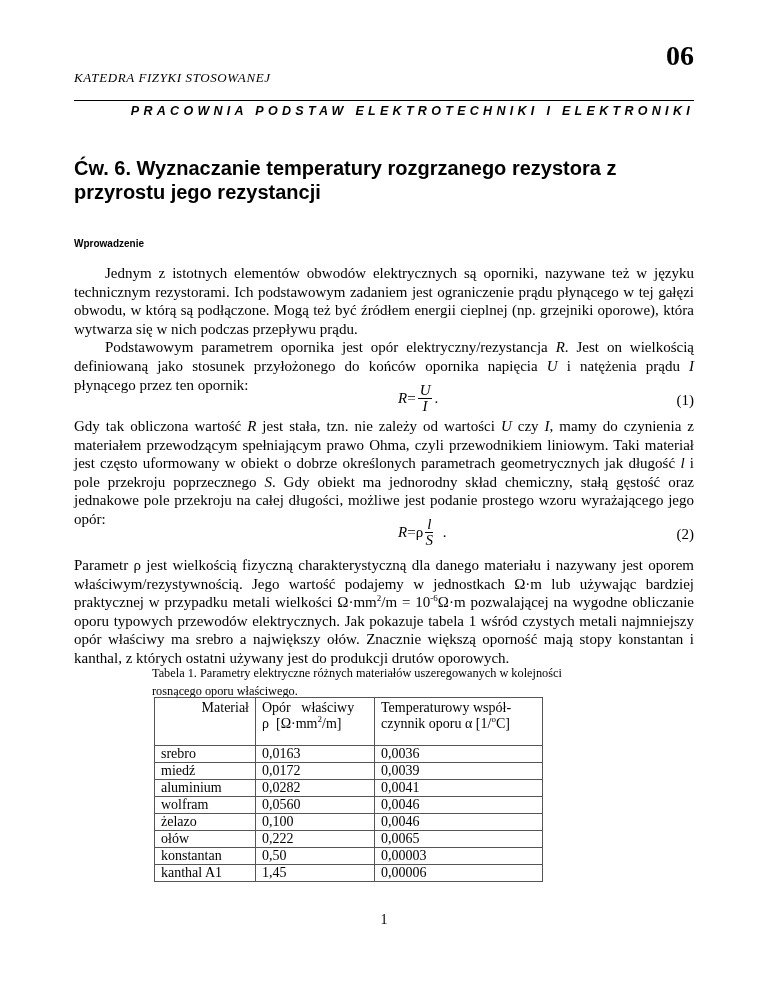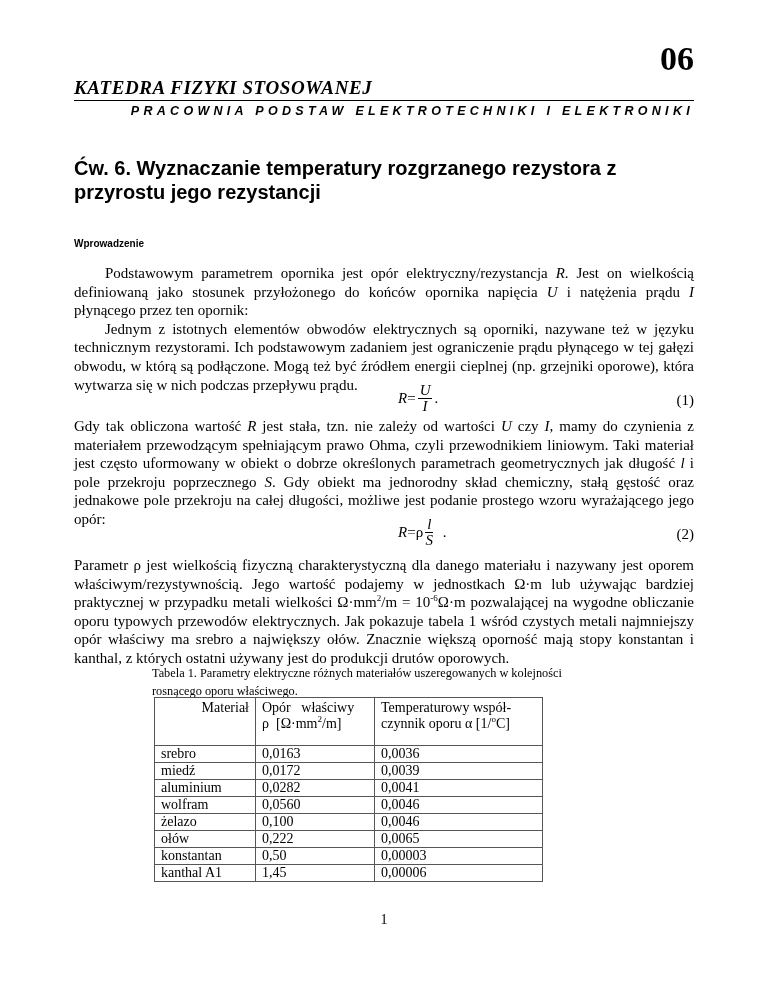--- a/index.html
+++ b/index.html
@@ -1,18 +1,18 @@
 <!DOCTYPE html>
 <html><head>
 <meta charset="utf-8">
 <style>
   html, body { margin: 0; padding: 0; background: #ffffff; }
   body { width: 768px; height: 994px; position: relative; overflow: hidden; color: #000; font-family: "Liberation Serif", serif; }
-  .page-number-top { position: absolute; right: 74px; top: 40px; font-family: "Liberation Serif", serif; font-weight: bold; font-size: 34px; }
-  .dept { position: absolute; left: 74px; top: 77px; font-family: "Liberation Serif", serif; font-style: italic; font-weight: bold; font-size: 19px; letter-spacing: 0.6px; }
+  .page-number-top { position: absolute; right: 74px; top: 40px; font-family: "Liberation Serif", serif; font-weight: bold; font-size: 28px; }
+  .dept { position: absolute; left: 74px; top: 70px; font-family: "Liberation Serif", serif; font-style: italic; font-weight: normal; font-size: 13px; letter-spacing: 0.6px; }
   .rule { position: absolute; left: 74px; right: 74px; top: 100px; height: 0; border-top: 1.3px solid #000; }
   .lab { position: absolute; right: 74px; top: 104px; font-family: "Liberation Sans", sans-serif; font-style: italic; font-weight: bold; font-size: 12.5px; letter-spacing: 4.3px; white-space: nowrap; }
   .title { position: absolute; left: 74px; top: 156px; width: 600px; font-family: "Liberation Sans", sans-serif; font-weight: bold; font-size: 20px; line-height: 24px; }
   .section { position: absolute; left: 74px; top: 238px; font-family: "Liberation Sans", sans-serif; font-weight: bold; font-size: 10px; }
   .body { position: absolute; left: 74px; width: 620px; font-family: "Liberation Serif", serif; font-size: 15px; line-height: 18.6px; text-align: justify; }
   .body p { margin: 0; }
   .indent { text-indent: 31px; }
   .p1 { top: 264px; }
   .eq { position: absolute; left: 74px; width: 620px; height: 34px; font-family: "Liberation Serif", serif; font-size: 15px; }
   .eq .expr { position: absolute; display: flex; align-items: center; }
@@ -42,22 +42,22 @@
 
 <div class="page-number-top">06</div>
 <div class="dept">KATEDRA FIZYKI STOSOWANEJ</div>
 <div class="rule"></div>
 <div class="lab">PRACOWNIA PODSTAW ELEKTROTECHNIKI I ELEKTRONIKI</div>
 
 <div class="title">Ćw. 6. Wyznaczanie temperatury rozgrzanego rezystora z przyrostu jego rezystancji</div>
 <div class="section">Wprowadzenie</div>
 
 <div class="body p1">
+  <p class="indent">Jednym z istotnych elementów obwodów elektrycznych są oporniki, nazywane też w języku technicznym rezystorami. Ich podstawowym zadaniem jest ograniczenie prądu płynącego w tej gałęzi obwodu, w którą są podłączone. Mogą też być źródłem energii cieplnej (np. grzejniki oporowe), która wytwarza się w nich podczas przepływu prądu.</p>
   <p class="indent"><span>Podstawowym parametrem opornika jest opór elektryczny/rezystancja </span><span class="i">R</span><span>. Jest on wielkością definiowaną jako stosunek przyłożonego do końców opornika napięcia </span><span class="i">U</span><span> i natężenia prądu </span><span class="i">I</span><span> płynącego przez ten opornik:</span></p>
-  <p class="indent">Jednym z istotnych elementów obwodów elektrycznych są oporniki, nazywane też w języku technicznym rezystorami. Ich podstawowym zadaniem jest ograniczenie prądu płynącego w tej gałęzi obwodu, w którą są podłączone. Mogą też być źródłem energii cieplnej (np. grzejniki oporowe), która wytwarza się w nich podczas przepływu prądu.</p>
 </div>
 
 <div class="eq eq1">
   <div class="expr">
     <span class="i">R</span>
     <span>=</span>
     <span class="frac">
       <span class="top">U</span>
       <span>I</span>
     </span>

